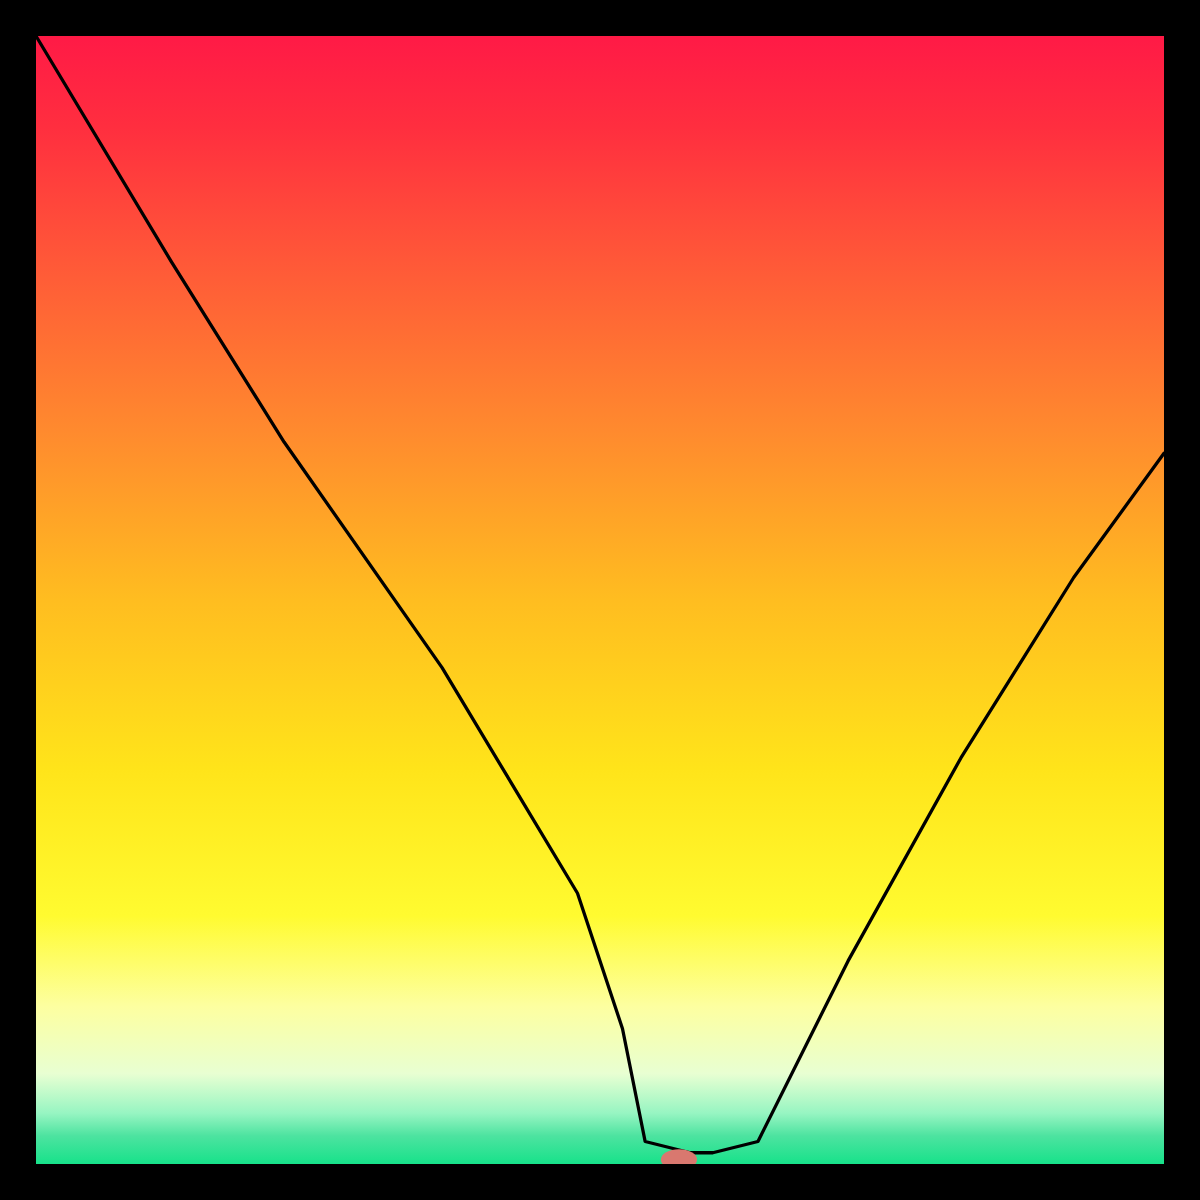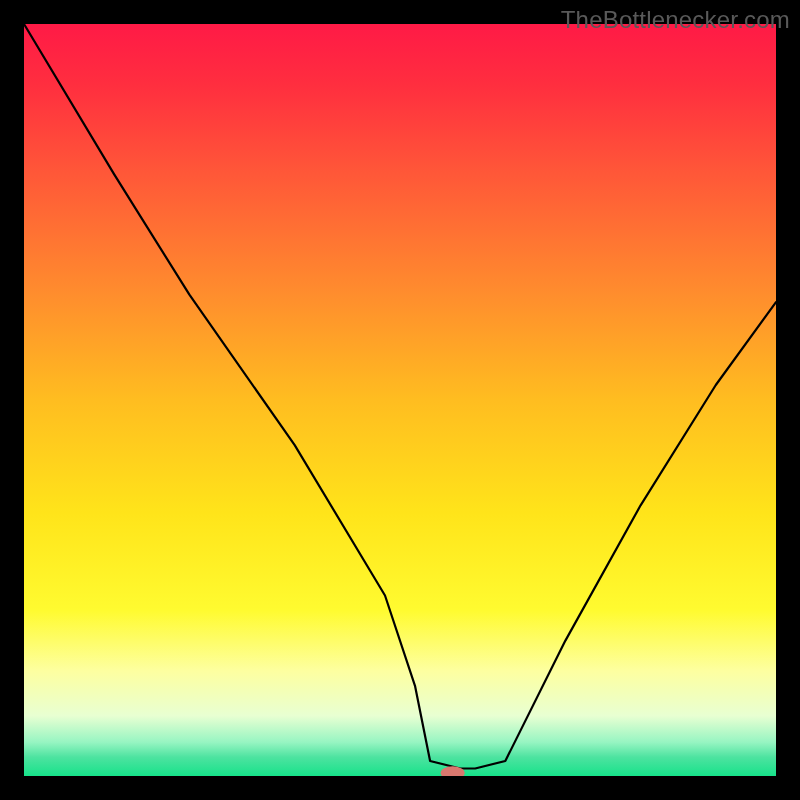--- a/index.html
+++ b/index.html
@@ -50,14 +50,13 @@
           <stop offset="97.5%" stop-color="#4de3a0"></stop>
           <stop offset="100%" stop-color="#17e28a"></stop>
         </linearGradient>
     </defs>
     <rect id="plot-bg" fill="url(#bg-grad)" x="24" y="24" width="752" height="752"></rect>
     <path id="curve" fill="none" stroke="#000" stroke-width="2.2" stroke-linejoin="round" stroke-linecap="round" d="M24.0 24.0 L114.2 174.4 L189.4 294.7 L294.7 445.1 L385.0 595.5 L415.0 685.8 L430.1 761.0 L460.2 768.5 L475.2 768.5 L505.3 761.0 L565.4 640.6 L640.6 505.3 L715.8 385.0 L776.0 302.2"></path>
     <ellipse id="marker" cx="452.64" cy="772.992" rx="12.032" ry="6.768000000000001" fill="#d9786f"></ellipse>
     <rect id="frame" fill="none" x="12" y="12" width="776" height="776" stroke="#000000" stroke-width="24"></rect>
   </svg>
 
-  <div class="attribution">TheBottlenecker.com</div>
 </div>
 
 </body></html>

